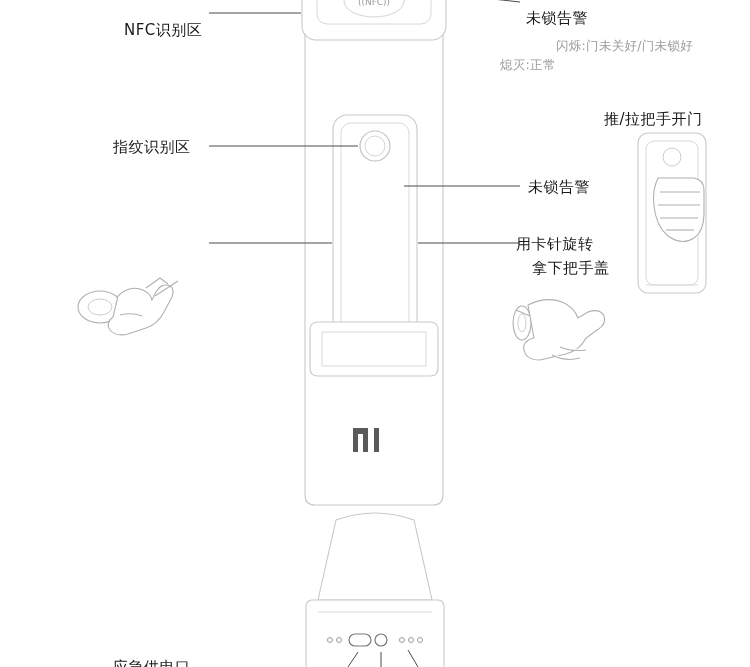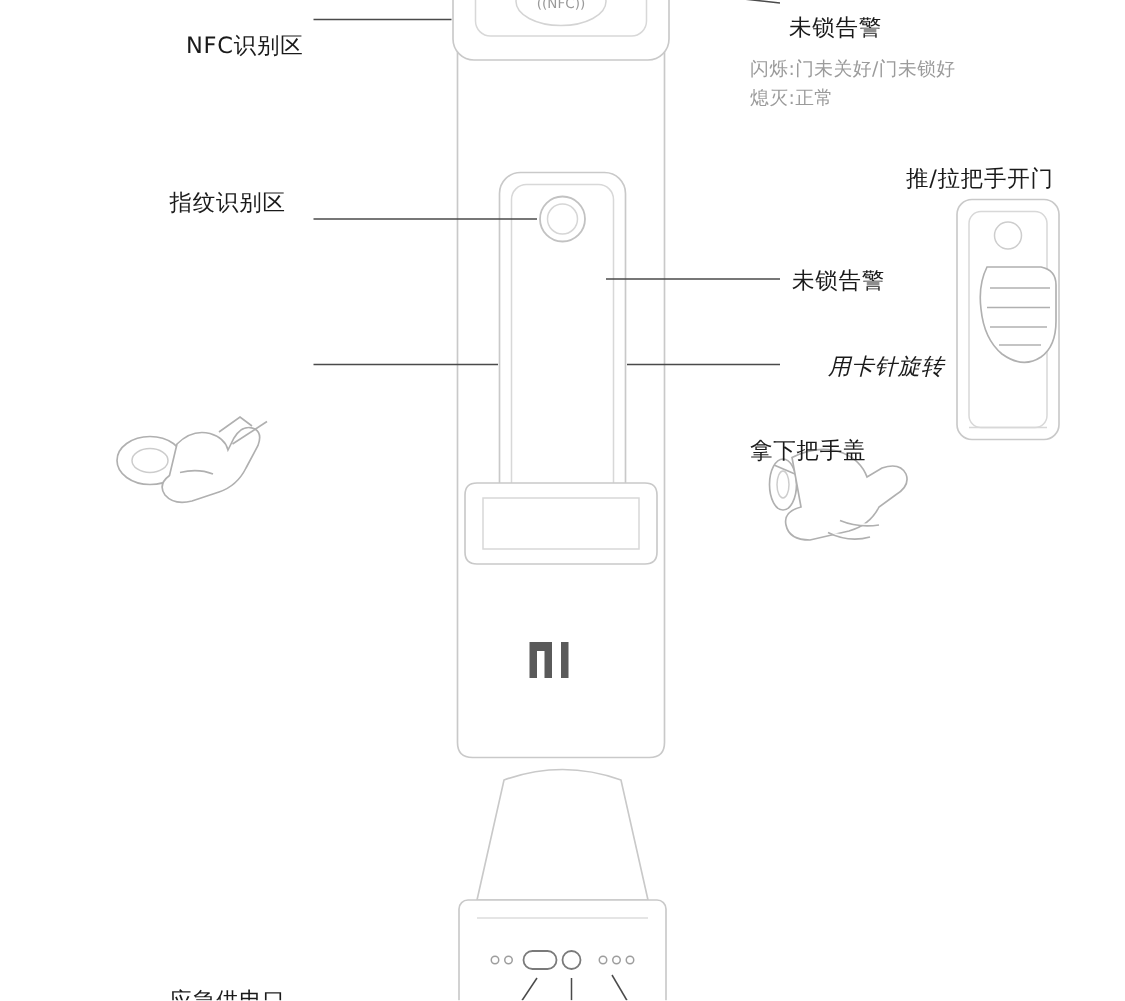--- a/index.html
+++ b/index.html
@@ -163,28 +163,28 @@
       <path class="hand" d="M660 218 L698 218" fill="none"></path>
       <path class="hand" d="M666 230 L694 230" fill="none"></path>
       <path class="outline-light" d="M646 285 L698 285" fill="none"></path>
     </g>
 
   </svg>
 
   <div class="label" style="left:124px; top:19px;">NFC识别区</div>
 
   <div class="label" style="left:526px; top:7px;">未锁告警</div>
-  <div class="label sub" style="left:500px; top:35px;text-align:center;">闪烁:门未关好/门未锁好</div>
+  <div class="label sub" style="left:556px; top:35px;text-align:center;">闪烁:门未关好/门未锁好</div>
   <div class="label sub" style="left:500px; top:54px;">熄灭:正常</div>
 
-  <div class="label" style="left:113px; top:124px;text-align:center;">指纹识别区</div>
+  <div class="label" style="left:113px; top:136px;text-align:center;">指纹识别区</div>
 
   <div class="label" style="left:604px; top:108px;">推/拉把手开门</div>
 
   <div class="label" style="left:528px; top:176px;">未锁告警</div>
 
 
-  <div class="label" style="left:552px; top:233px;font-style:italic;">用卡针旋转</div>
-  <div class="label" style="left:500px; top:257px;margin-top:32px;">拿下把手盖</div>
+  <div class="label" style="left:516px; top:233px;">用卡针旋转</div>
+  <div class="label" style="left:532px; top:257px;">拿下把手盖</div>
 
   <div class="label" style="left:113px; top:656px;">应急供电口</div>
 
 </div>
 
 </body></html>

